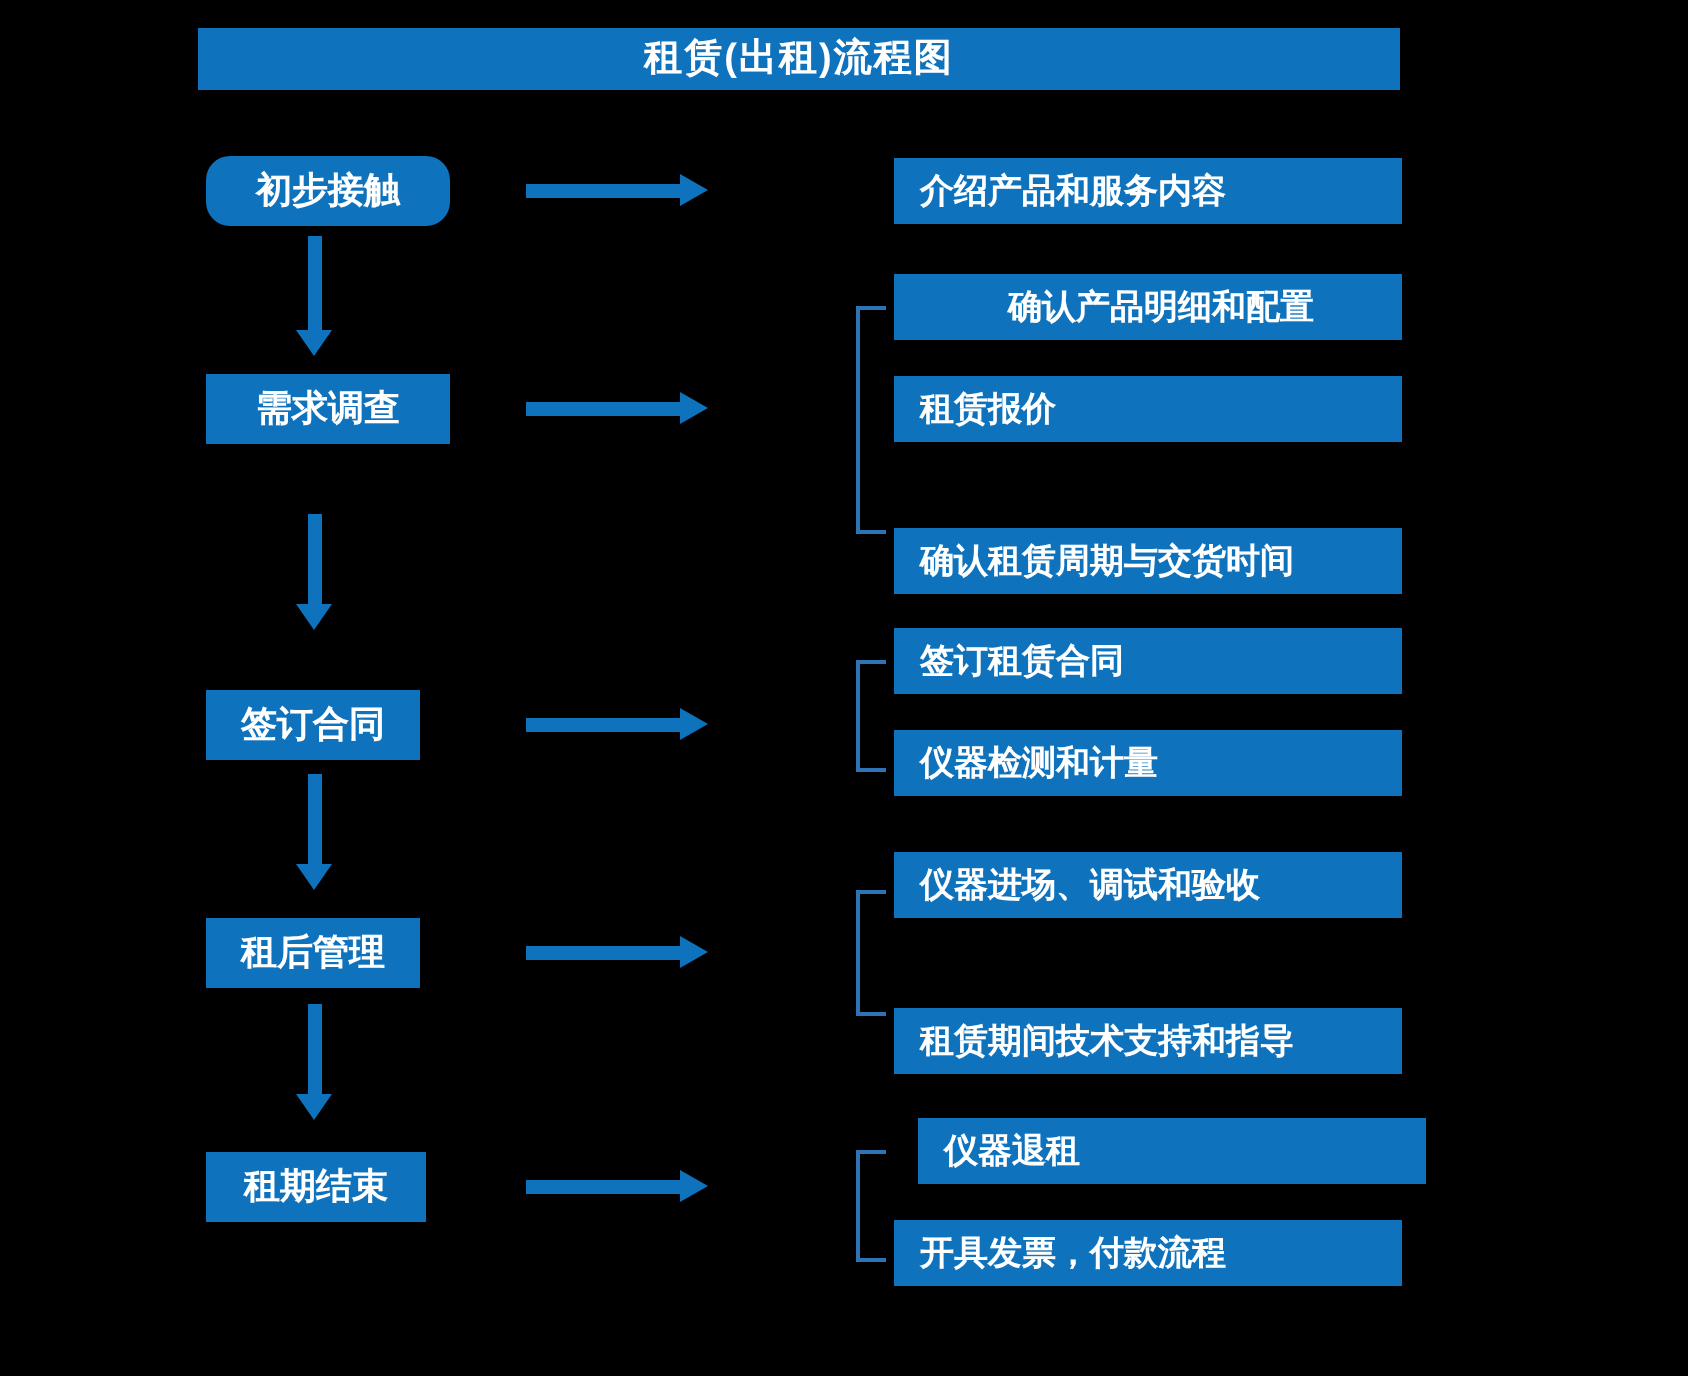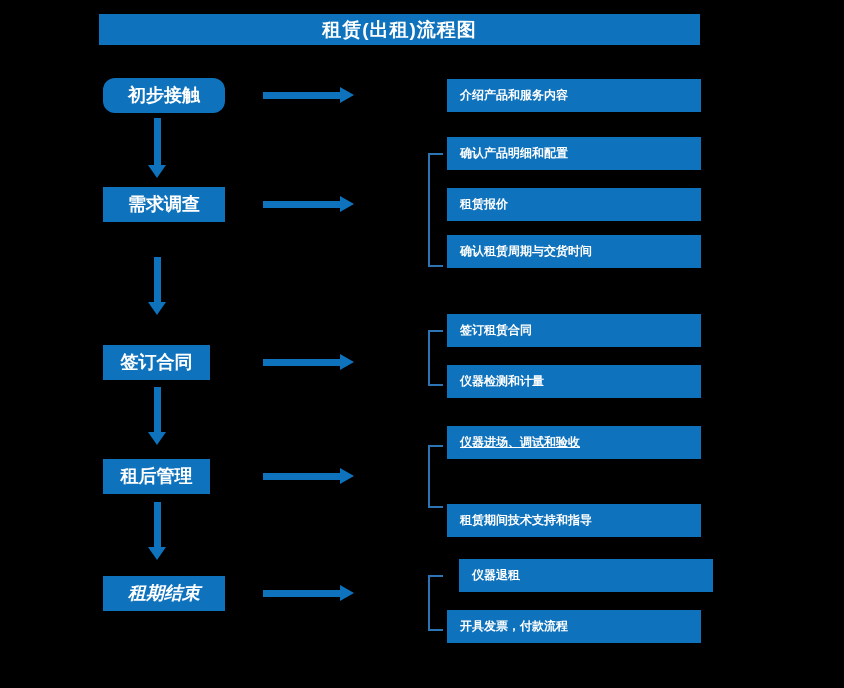--- a/index.html
+++ b/index.html
@@ -16,27 +16,27 @@
     position:absolute; background:#0F72BC; color:#ffffff; font-weight:bold;
     box-sizing:border-box;
   }
   .step {
     left:103px; height:35px; line-height:35px; text-align:center; font-size:18px;
   }
   .step.s0 { top:78px;  width:122px;border-radius:12px; }
   .step.s1 { top:187px; width:122px; }
   .step.s2 { top:345px; width:107px; }
   .step.s3 { top:459px; width:107px; }
-  .step.s4 { top:576px; width:122px;font-style:italic; }
+  .step.s4 { top:576px; width:110px; }
   .detail {
     left:447px; width:254px; height:33px; line-height:33px;
-    padding-left:13px; font-size:12px;
+    padding-left:13px; font-size:17px;
   }
-  .d0 { top:79px; }  .d1 { top:137px; } .d2 { top:188px; } .d3 { top:235px; }
-  .d4 { top:314px; } .d5 { top:365px; } .d6 { top:426px;text-decoration:underline; } .d7 { top:492px;margin-top:12px; }
+  .d0 { top:79px; }  .d1 { top:137px;text-align:center; } .d2 { top:188px; } .d3 { top:264px; }
+  .d4 { top:314px; } .d5 { top:365px; } .d6 { top:426px; } .d7 { top:492px;margin-top:12px; }
   .d8 { top:559px;margin-left:12px; } .d9 { top:610px; }
   
   .varrow { position:absolute; left:148px; width:18px; }
   .varrow .vshaft { width:7px; margin:0 auto; background:#0F72BC; }
   .varrow .vhead {
     width:0; height:0; margin:0 auto;
     border-left:9px solid transparent; border-right:9px solid transparent;
     border-top:13px solid #0F72BC;
   }
   .va0 { top:118px; } .va0 .vshaft { height:47px; }

